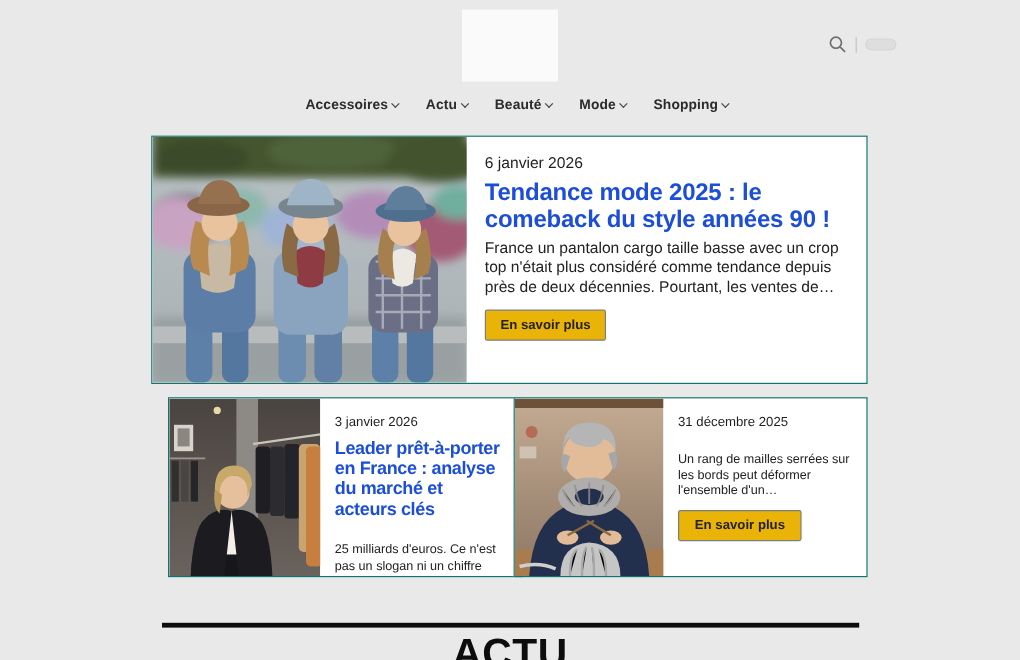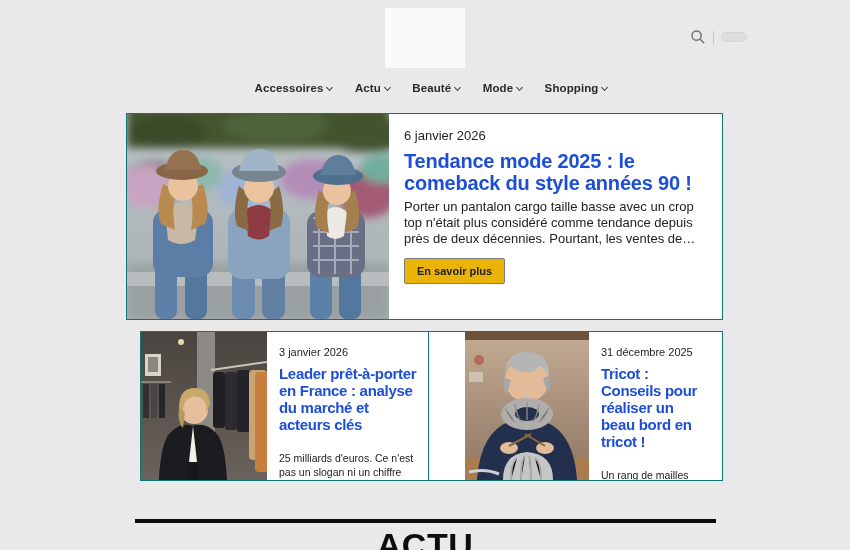--- a/index.html
+++ b/index.html
@@ -43,21 +43,21 @@
     transform:rotate(45deg);
   }
 
   
   .card {
     position:absolute; background:#ffffff; border:1px solid #0f766e;
     display:flex; overflow:hidden;
   }
   .card-hero { left:126px; top:113px; width:597px; height:207px; }
   .card-a { left:140px; top:331px; width:296px; height:150px; }
-  .card-b { left:428px; top:331px; width:295px; height:150px;padding-left:36px; }
+  .card-b { left:428px; top:331px; width:295px; height:150px; }
 
   .card-img { flex:0 0 auto; overflow:hidden; cursor:pointer; }
   .card-hero .card-img { width:262px; }
   .card-a .card-img { width:126px; }
   .card-b .card-img { width:124px; }
   .card-img svg { display:block; width:100%; height:100%; }
 
   .card-body { flex:1 1 auto; padding:14px 16px 12px 15px; }
   .card-a .card-body, .card-b .card-body { padding:14px 12px 10px 12px; }
 
@@ -187,21 +187,21 @@
           <path d="M228 76 q7 24 2 38 l-12 5 q4 -22 -1 -34 z" fill="#a5804e"></path>
           <circle cx="210" cy="77" r="14" fill="#e8c39e"></circle>
           <ellipse cx="211" cy="62" rx="25" ry="9" fill="#4f6f8e"></ellipse>
           <path d="M193 61 q5 -20 18 -20 q14 0 18 20 z" fill="#5e7e9b"></path>
         </g>
       </svg>
     </div>
     <div class="card-body">
       <div class="card-date">6 janvier 2026</div>
       <h1 class="card-title">Tendance mode 2025 : le comeback du style années 90 !</h1>
-      <p class="card-excerpt">Porter un pantalon cargo taille basse avec un crop top n'était plus considéré comme tendance depuis près de deux décennies. Pourtant, les ventes de…</p>
+      <p class="card-excerpt">France un pantalon cargo taille basse avec un crop top n'était plus considéré comme tendance depuis près de deux décennies. Pourtant, les ventes de…</p>
       <button class="more-btn">En savoir plus</button>
     </div>
   </article>
 
   <article class="card card-a">
     <div class="card-img">
       <svg viewBox="0 0 126 148" preserveAspectRatio="xMidYMid slice">
         <defs>
           <linearGradient id="shopbg" x1="0" y1="0" x2="0" y2="1">
             <stop offset="0" stop-color="#4a4440"></stop>
@@ -293,21 +293,20 @@
           <path d="M46 148 q0 -18 6 -22"></path>
             <path d="M56 148 q0 -20 4 -24"></path>
           <path d="M66 148 q0 -20 -2 -24"></path>
             <path d="M76 148 q0 -18 -6 -22"></path>
         </g>
         <path d="M4 140 q16 -4 30 2" stroke="#cfcfcf" stroke-width="3" fill="none"></path>
       </svg>
     </div>
     <div class="card-body">
       <div class="card-date">31 décembre 2025</div>
-      <h2 class="card-title">Tricot : Conseils pour réaliser un beau bord en tricot !</h2>
       <p class="card-excerpt">Un rang de mailles serrées sur les bords peut déformer l'ensemble d'un…</p>
       <button class="more-btn">En savoir plus</button>
     </div>
   </article>
 
   <div class="section-head">
     <div class="section-rule"></div>
     <h2 class="section-title">ACTU</h2>
   </div>
 

